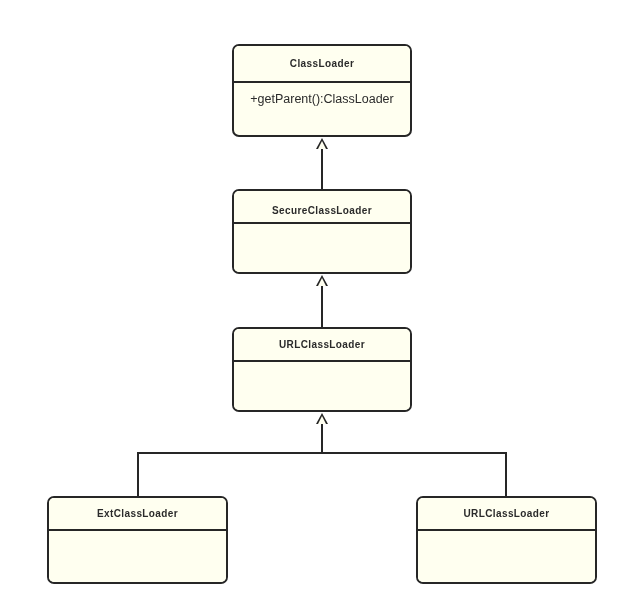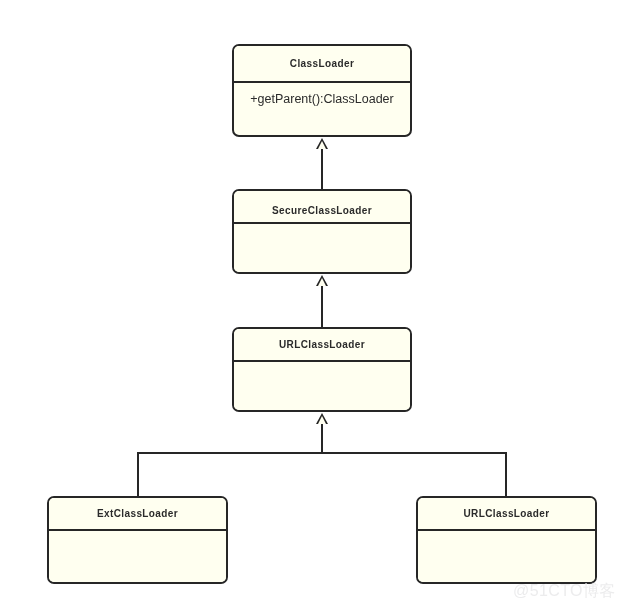--- a/index.html
+++ b/index.html
@@ -150,15 +150,14 @@
     <div class="uml-divider" style="top:31px;"></div>
     <div class="uml-body" style="height:53px;"></div>
   </div>
 
   <div class="uml-box" style="left:416px; top:496px; width:181px; height:88px;">
     <div class="uml-title" style="height:31px;">URLClassLoader</div>
     <div class="uml-divider" style="top:31px;"></div>
     <div class="uml-body" style="height:53px;"></div>
   </div>
 
-  <div class="watermark wm-brand" style="left:513px; top:581px;">@51CTO博客</div>
 
 </div>
 
 </body></html>

